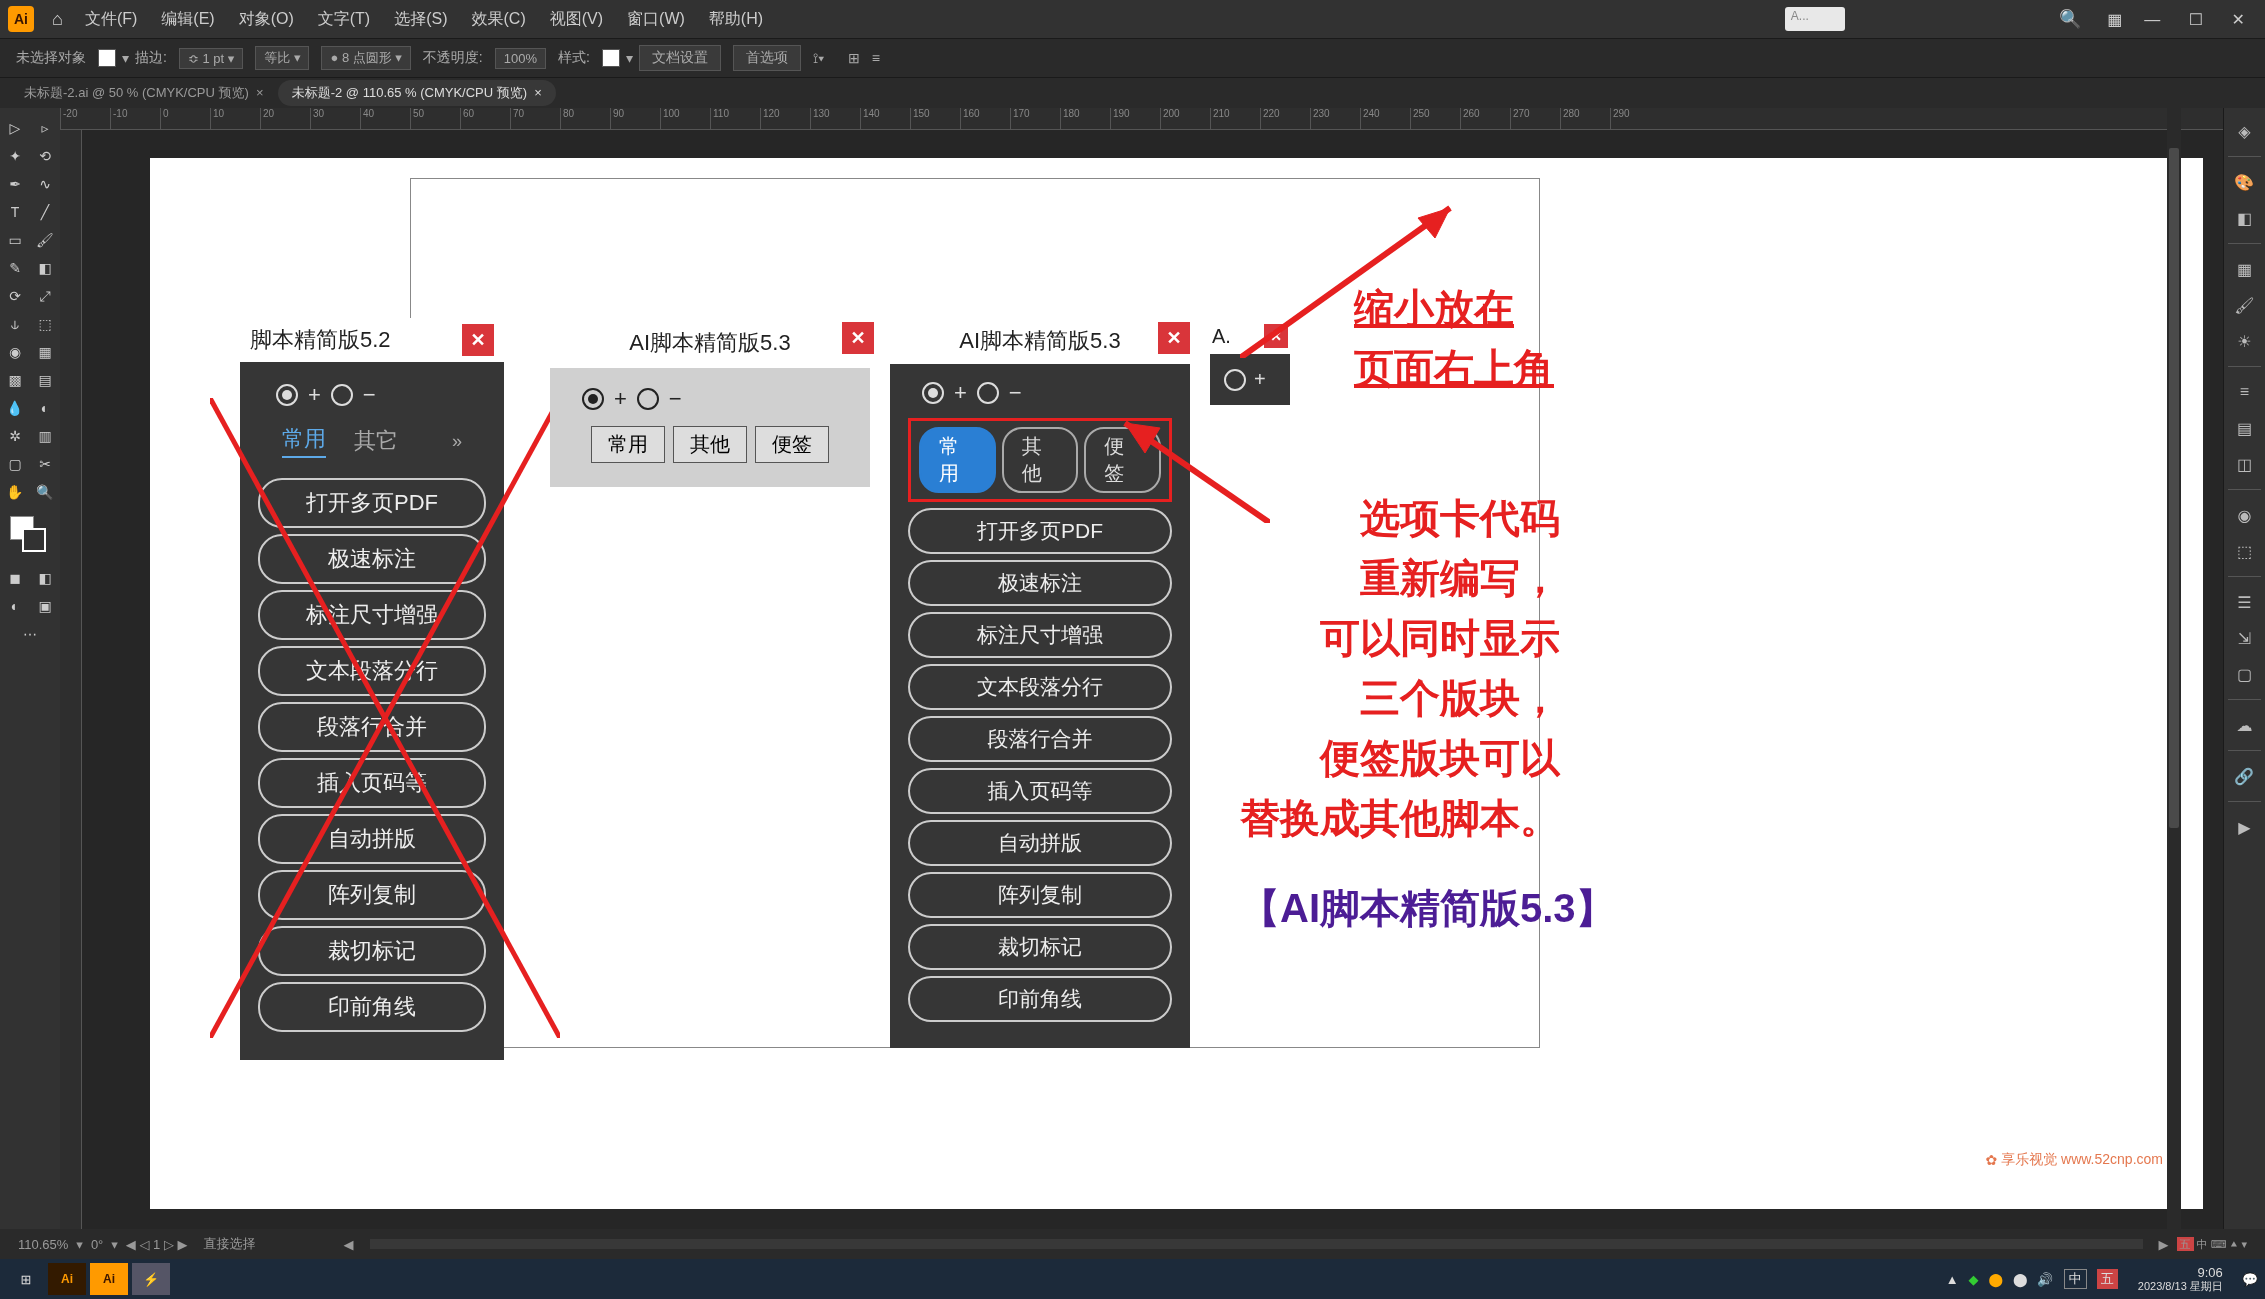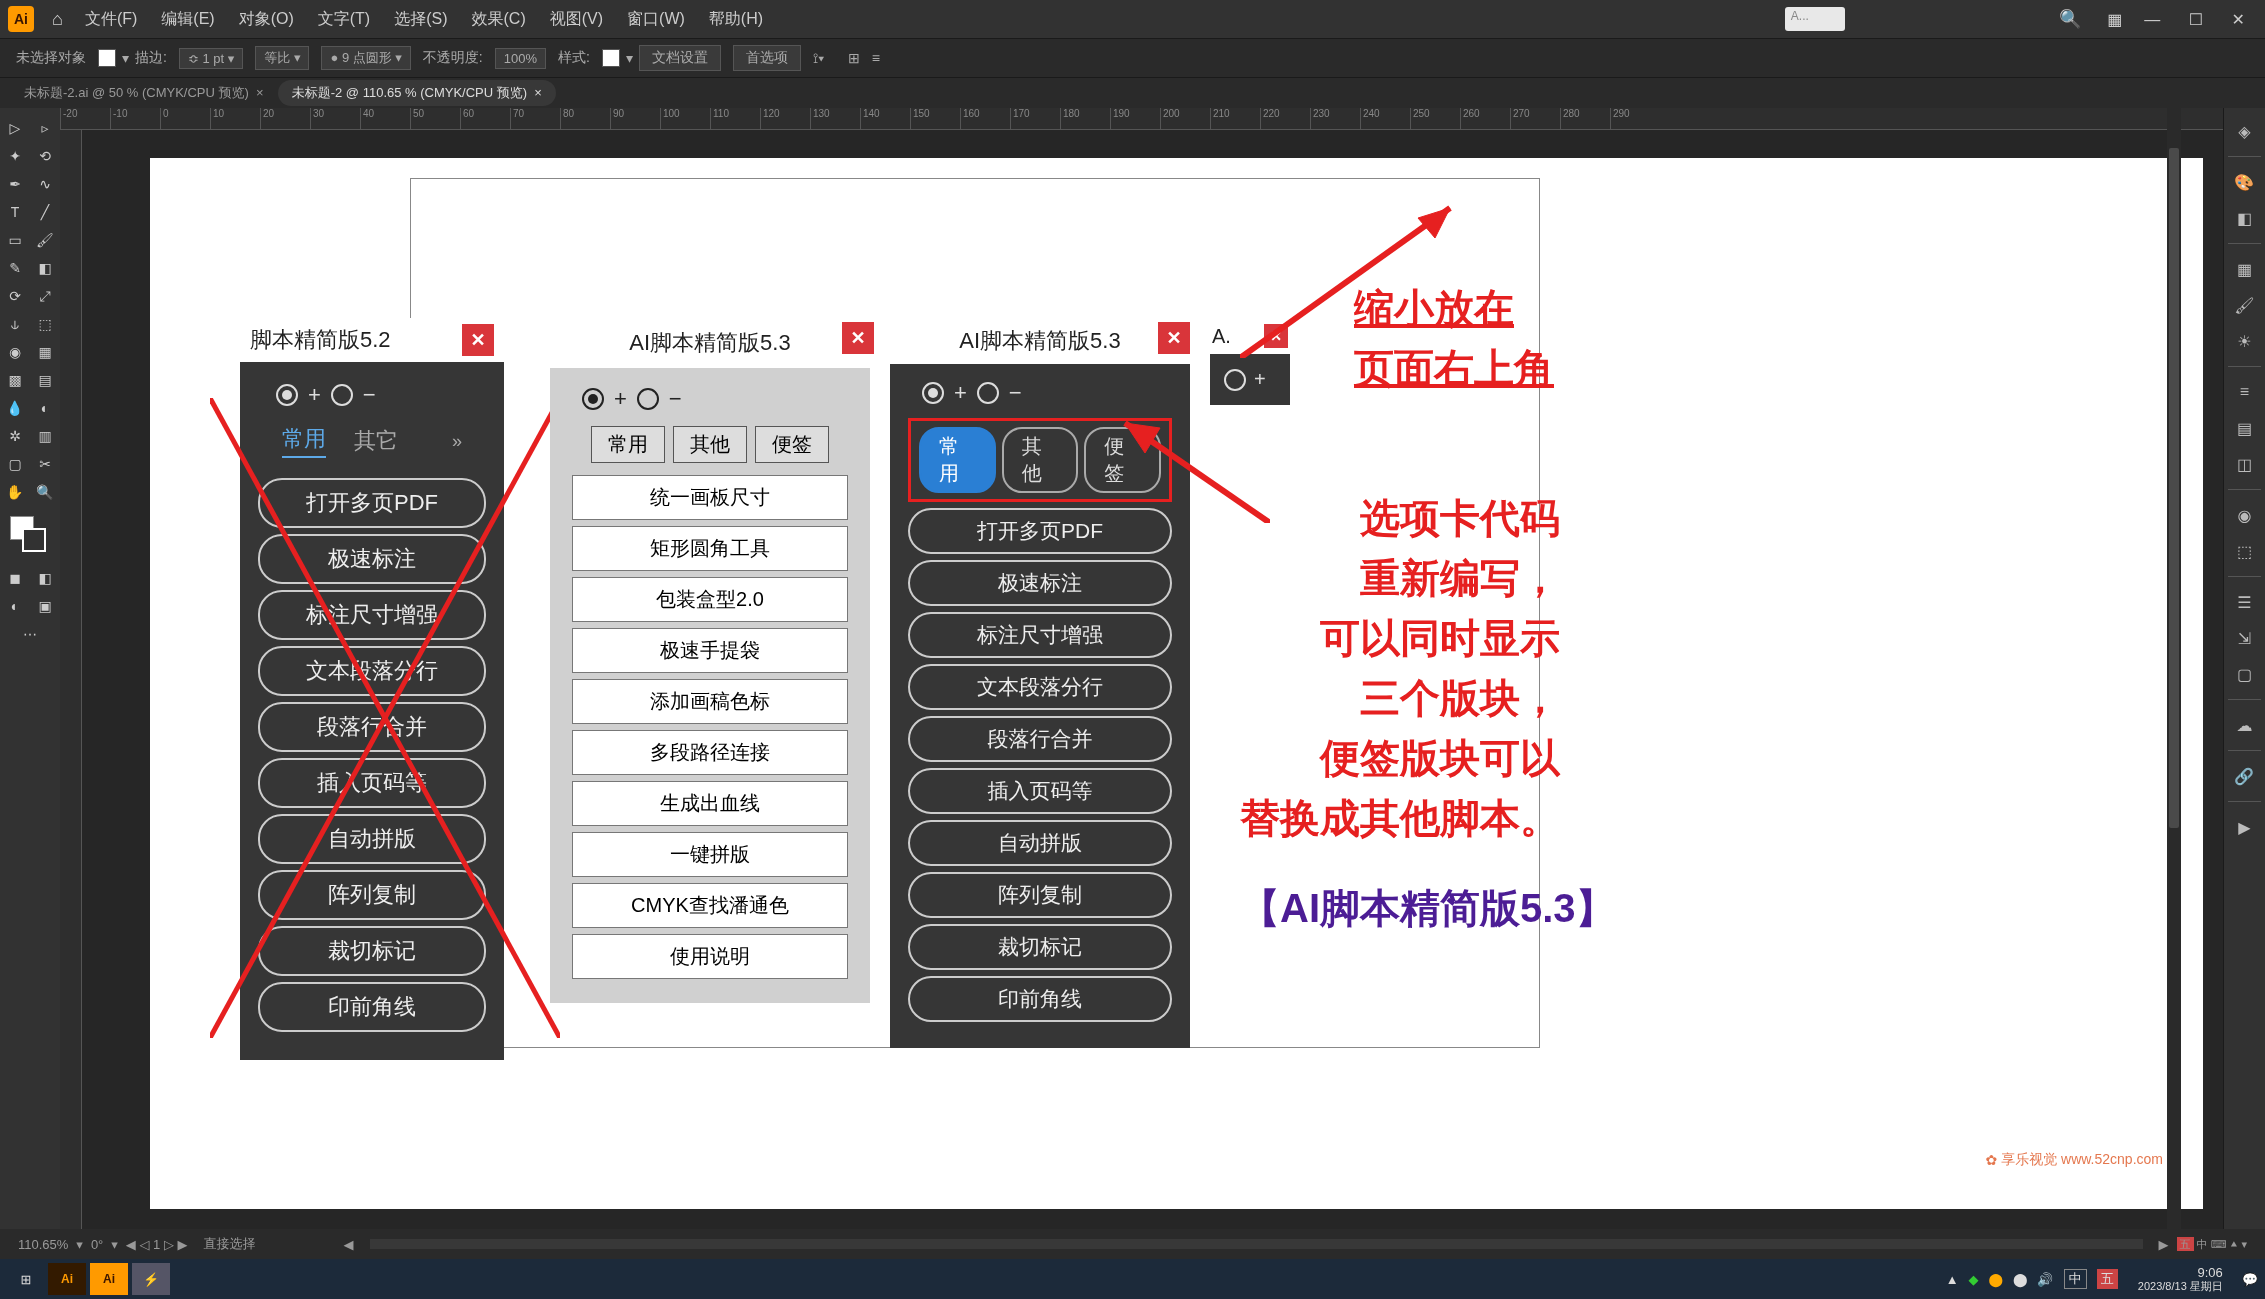--- a/index.html
+++ b/index.html
@@ -148,21 +148,21 @@
     <span>✕</span>
   </div>
 </div>
 
 <div class="controlbar">
   <span>未选择对象</span>
   <span class="swatch"></span>▾
   <span>描边:</span>
   <span class="dropdown">≎ <span>1 pt</span> ▾</span>
   <span class="dropdown"><span>等比</span> ▾</span>
-  <span class="dropdown">● <span>9 点圆形</span> ▾</span>
+  <span class="dropdown">● <span>8 点圆形</span> ▾</span>
   <span>不透明度:</span>
   <span class="dropdown">100%</span>
   <span>样式:</span>
   <span class="swatch"></span>▾
   <span class="btn">文档设置</span>
   <span class="btn">首选项</span>
   <span>⟟▾</span>
   <div class="spacer"></div>
   <span>⊞</span>
   <span>≡</span>
@@ -335,32 +335,20 @@
             <span class="radio-sel"></span>
             <span>+</span>
             <span class="radio-unsel"></span>
             <span>−</span>
           </div>
           <div class="tabs" id="p2-tabs">
                 <div class="tab-btn">常用</div>
                 <div class="tab-btn">其他</div>
                 <div class="tab-btn">便签</div>
               </div>
-          <div id="p2-buttons">
-                <div class="wbtn">统一画板尺寸</div>
-                <div class="wbtn">矩形圆角工具</div>
-                <div class="wbtn">包装盒型2.0</div>
-                <div class="wbtn">极速手提袋</div>
-                <div class="wbtn">添加画稿色标</div>
-                <div class="wbtn">多段路径连接</div>
-                <div class="wbtn">生成出血线</div>
-                <div class="wbtn">一键拼版</div>
-                <div class="wbtn">CMYK查找潘通色</div>
-                <div class="wbtn">使用说明</div>
-              </div>
         </div>
       </div>
 
       <div class="panel p3">
         <div class="title-row">
           <span>AI脚本精简版5.3</span>
           <div class="close-btn">✕</div>
         </div>
         <div class="body">
           <div class="ctrl-row">

